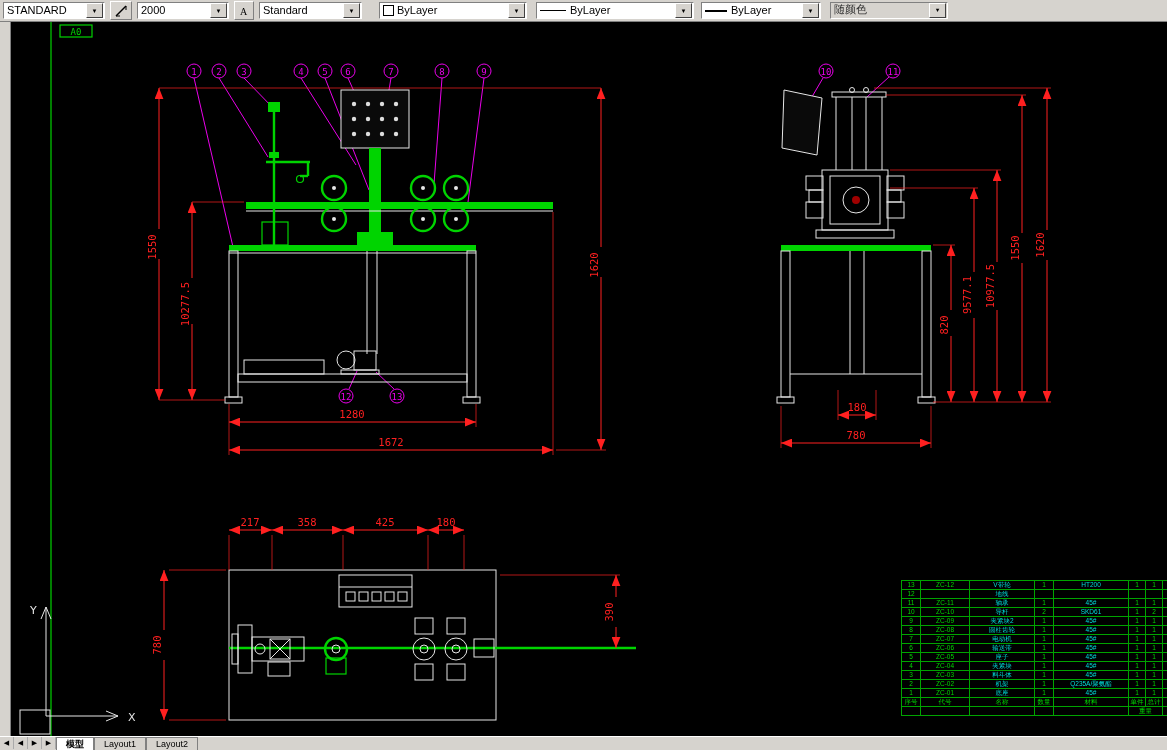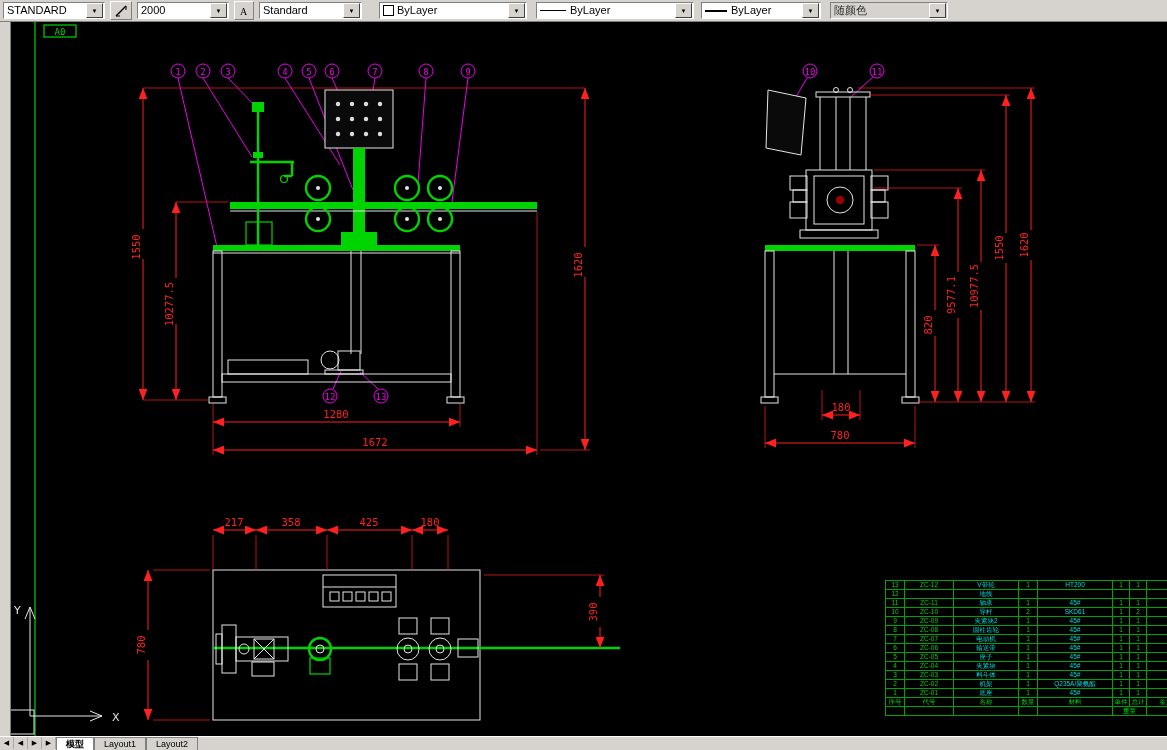--- a/index.html
+++ b/index.html
@@ -9,33 +9,33 @@
   
   .toolbar{position:absolute;top:0;left:0;width:1167px;height:22px;background:#d6d3ce;
     border-bottom:1px solid #808080;display:flex;align-items:center;gap:5px;padding-left:3px;
     box-sizing:border-box;font-size:11px;color:#000;}
   .combo{height:17px;background:#fff;border:1px solid;border-color:#808080 #fff #fff #808080;
     display:flex;align-items:center;box-sizing:border-box;position:relative;padding-left:3px;}
   .combo .val{flex:1;white-space:nowrap;overflow:hidden;font-size:11px;line-height:15px;}
   .combo .dd{width:15px;height:13px;margin:1px;background:#d6d3ce;border:1px solid;
     border-color:#fff #404040 #404040 #fff;display:flex;align-items:center;justify-content:center;
     font-size:6px;color:#000;flex:0 0 auto;}
-  .combo.disabled{background:#d6d3ce;color:#333;}
+  .combo.disabled{background:#d6d3ce;color:#333;font-family:Liberation Mono, monospace;}
   .tbtn{width:22px;height:19px;background:#d6d3ce;border:1px solid;border-color:#fff #808080 #808080 #fff;
     display:flex;align-items:center;justify-content:center;padding:0;}
   .swatch{width:9px;height:9px;background:#fff;border:1px solid #000;margin-right:3px;flex:0 0 auto;}
   .ltsample{width:26px;height:1px;background:#000;margin-right:4px;flex:0 0 auto;}
   .lwsample{width:22px;height:2px;background:#000;margin-right:4px;flex:0 0 auto;}
 
   
   .leftdock{position:absolute;top:22px;left:0;width:10px;height:715px;background:#d6d3ce;
     border-right:1px solid #808080;}
 
   
-  .canvas{position:absolute;top:22px;left:0;width:925px;height:715px;background:#000;}
+  .canvas{position:absolute;top:22px;left:16px;width:925px;height:715px;background:#000;}
   svg text{user-select:none;}
   .w1{stroke:#e6e6e6;stroke-width:1;fill:none;}
   .wf{fill:#0a0a0a;stroke:#e6e6e6;stroke-width:1;}
   .g1{stroke:#00d400;stroke-width:2.4;fill:none;}
   .g2{stroke:#00d400;stroke-width:1.2;fill:none;}
   .gf{fill:#00d400;stroke:none;}
   .m1{stroke:#ea00ea;stroke-width:1;fill:none;}
   .bc{stroke:#ea00ea;stroke-width:1;fill:none;}
   .bt{fill:#ea00ea;font:9px "DejaVu Sans Mono",monospace;text-anchor:middle;}
   .dim{stroke:#ff2020;stroke-width:1;fill:none;}

